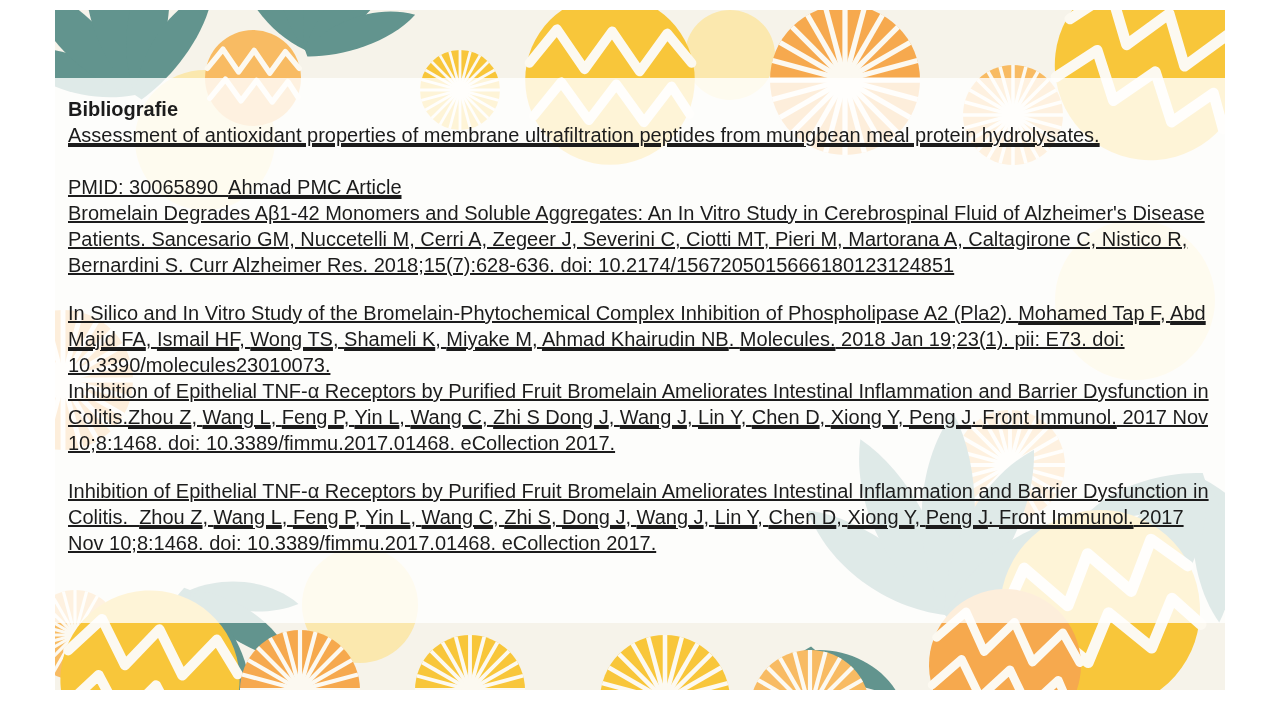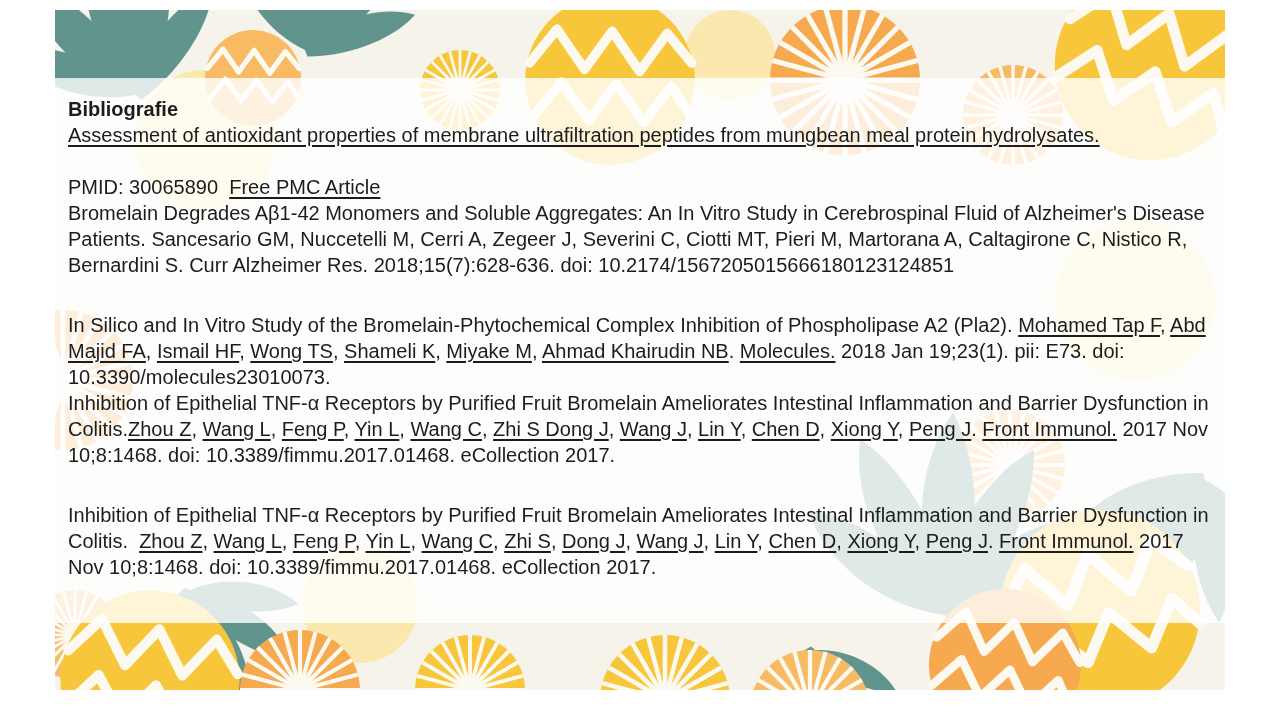--- a/index.html
+++ b/index.html
@@ -13,22 +13,22 @@
   body{font-family:"Liberation Sans","DejaVu Sans",sans-serif;}
   .page{position:relative;width:1116px;height:720px;background:#ffffff;}
   .artboard{position:absolute;left:55px;top:10px;width:1170px;height:680px;
     background:var(--paper);overflow:hidden;}
   .pattern{position:absolute;left:0;top:0;}
   .overlay{position:absolute;left:0;top:68px;width:1170px;height:545px;
     background:var(--overlay);}
   .content{position:absolute;left:13px;top:86px;width:1152px;color:var(--text);
     font-size:20px;line-height:26px;}
   .heading{font-weight:bold;}
-  .entry{white-space:normal;}
-  .entry.gap{margin-top:34px;}
+  .entry{white-space:normal;text-decoration:underline;}
+  .entry.gap{margin-top:22px;}
   .u{text-decoration:underline;text-decoration-thickness:1.5px;text-underline-offset:3px;}
   .zz{fill:none;stroke:var(--stripe-white);stroke-width:9;stroke-linecap:round;stroke-linejoin:round;}
   .rays line{stroke:var(--stripe-white);stroke-width:3.5;}
 </style>
 </head>
 <body>
 
 <div class="page">
   <div class="artboard">
 
@@ -94,21 +94,21 @@
       <use href="#burst" transform="translate(415,680) scale(1.1)" style="color:var(--pineapple-yellow)"></use>
       <use href="#burst" transform="translate(610,690) scale(1.3)" style="color:var(--pineapple-yellow)"></use>
       <use href="#burst" transform="translate(755,700) scale(1.2)" style="color:var(--pineapple-orange-light)"></use>
     </svg>
 
     <div class="overlay"></div>
 
     <div class="content">
       <div class="heading">Bibliografie</div>
       <div>
-          <div class="entry"><span class="u">Assessment of antioxidant properties of membrane ultrafiltration peptides from mungbean meal protein hydrolysates.</span><br><br><span>PMID: 30065890&nbsp; </span><span class="u">Free PMC Article</span></div>
+          <div class="entry"><span class="u">Assessment of antioxidant properties of membrane ultrafiltration peptides from mungbean meal protein hydrolysates.</span><br><br><span>PMID: 30065890&nbsp; </span><span class="u">Ahmad PMC Article</span></div>
           <div class="entry"><span>Bromelain Degrades Aβ1-42 Monomers and Soluble Aggregates: An In Vitro Study in Cerebrospinal Fluid of Alzheimer's Disease Patients. Sancesario GM, Nuccetelli M, Cerri A, Zegeer J, Severini C, Ciotti MT, Pieri M, Martorana A, Caltagirone C, Nistico R, Bernardini S. Curr Alzheimer Res. 2018;15(7):628-636. doi: 10.2174/1567205015666180123124851</span></div>
           <div class="entry gap"><span>In Silico and In Vitro Study of the Bromelain-Phytochemical Complex Inhibition of Phospholipase A2 (Pla2). </span><span class="u">Mohamed Tap F</span><span>, </span><span class="u">Abd Majid FA</span><span>, </span><span class="u">Ismail HF</span><span>, </span><span class="u">Wong TS</span><span>, </span><span class="u">Shameli K</span><span>, </span><span class="u">Miyake M</span><span>, </span><span class="u">Ahmad Khairudin NB</span><span>. </span><span class="u">Molecules.</span><span> 2018 Jan 19;23(1). pii: E73. doi: 10.3390/molecules23010073.</span></div>
           <div class="entry"><span>Inhibition of Epithelial TNF-α Receptors by Purified Fruit Bromelain Ameliorates Intestinal Inflammation and Barrier Dysfunction in Colitis.</span><span class="u">Zhou Z</span><span>, </span><span class="u">Wang L</span><span>, </span><span class="u">Feng P</span><span>, </span><span class="u">Yin L</span><span>, </span><span class="u">Wang C</span><span>, </span><span class="u">Zhi S Dong J</span><span>, </span><span class="u">Wang J</span><span>, </span><span class="u">Lin Y</span><span>, </span><span class="u">Chen D</span><span>, </span><span class="u">Xiong Y</span><span>, </span><span class="u">Peng J</span><span>. </span><span class="u">Front Immunol.</span><span> 2017 Nov 10;8:1468. doi: 10.3389/fimmu.2017.01468. eCollection 2017.</span></div>
           <div class="entry gap"><span>Inhibition of Epithelial TNF-α Receptors by Purified Fruit Bromelain Ameliorates Intestinal Inflammation and Barrier Dysfunction in Colitis.&nbsp; </span><span class="u">Zhou Z</span><span>, </span><span class="u">Wang L</span><span>, </span><span class="u">Feng P</span><span>, </span><span class="u">Yin L</span><span>, </span><span class="u">Wang C</span><span>, </span><span class="u">Zhi S</span><span>, </span><span class="u">Dong J</span><span>, </span><span class="u">Wang J</span><span>, </span><span class="u">Lin Y</span><span>, </span><span class="u">Chen D</span><span>, </span><span class="u">Xiong Y</span><span>, </span><span class="u">Peng J</span><span>. </span><span class="u">Front Immunol.</span><span> 2017 Nov 10;8:1468. doi: 10.3389/fimmu.2017.01468. eCollection 2017.</span></div>
         </div>
     </div>
 
   </div>
 </div>
 

